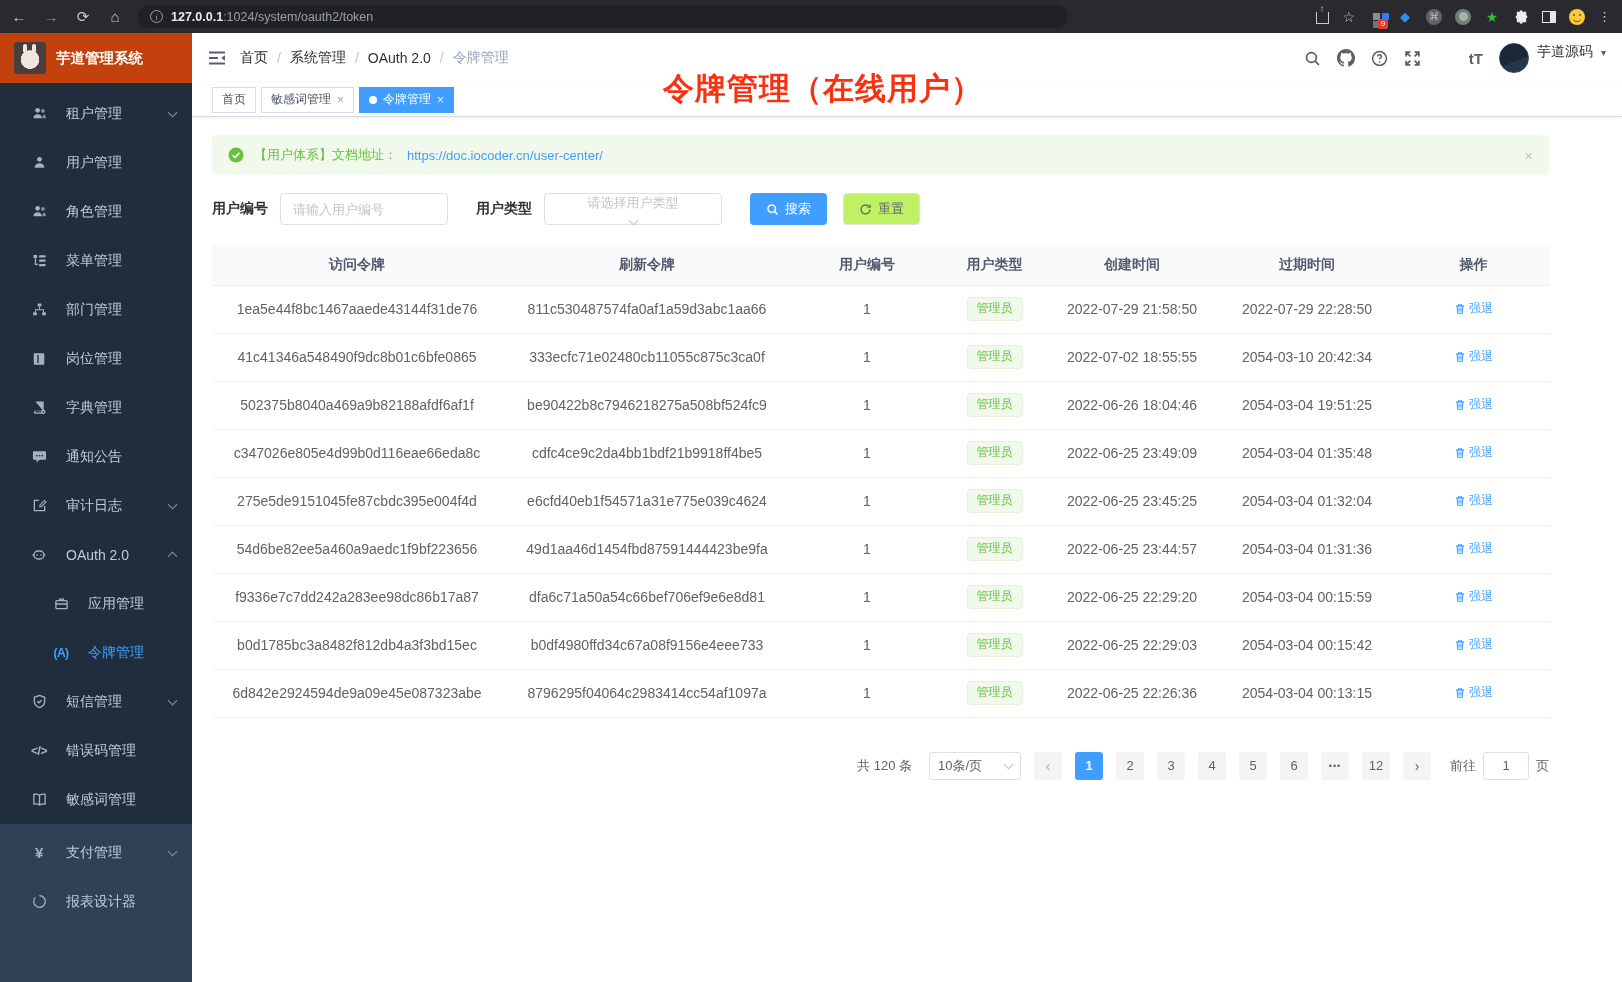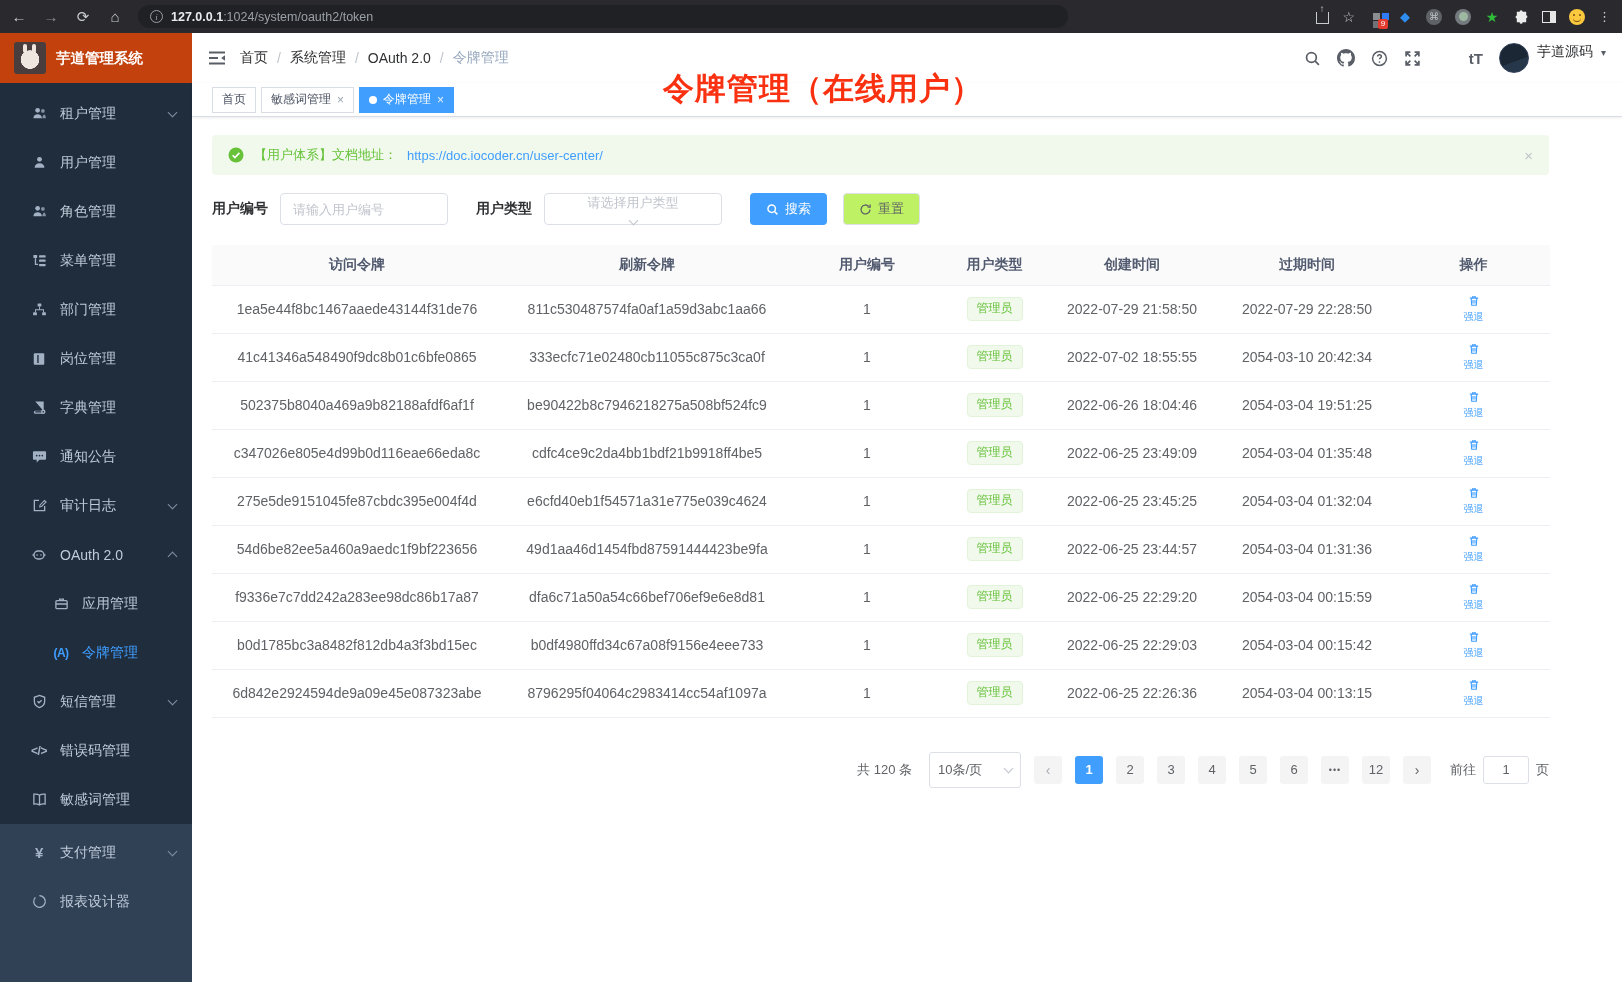--- a/index.html
+++ b/index.html
@@ -36,21 +36,21 @@
   
   .app { flex:1; display:flex; min-height:0; }
 
   
   .sidebar { width:192px; flex:none; background:#1f2d3d; display:flex; flex-direction:column; color:#bfcbd9; }
   .logo-row { height:50px; flex:none; background:#c2410c; display:flex; align-items:center; padding:0 14px; gap:10px; }
   .logo-avatar { width:32px; height:32px; border-radius:3px; background:radial-gradient(circle at 50% 55%, #efe6e0 0 38%, #4a3d3d 40%); position:relative; flex:none; }
   .logo-avatar::before { content:""; position:absolute; left:9px; top:2px; width:4px; height:9px; background:#efe6e0; border-radius:3px; box-shadow:9px 0 0 #efe6e0; }
   .logo-title { color:#fff; font-weight:700; font-size:14.5px; white-space:nowrap; }
   .menu { flex:none; padding-top:6px; }
-  .menu-item { height:49px; display:flex; align-items:center; padding:0 16px 0 30px; gap:12px; font-size:14px; cursor:pointer; }
+  .menu-item { height:49px; display:flex; align-items:center; padding:0 16px 0 30px; gap:18px; font-size:14px; cursor:pointer; }
   .menu-item .mi-icon { width:18px; text-align:center; color:#a3b1c4; font-size:13px; flex:none; display:flex; justify-content:center; }
   .menu-item .mi-label { flex:1; white-space:nowrap; }
   .menu-item.sub { padding-left:52px; }
   .menu-item.active { color:#409eff; }
   .menu-item.active .mi-icon { color:#409eff; }
   .chev { width:7px; height:7px; border-right:1.5px solid #8291a5; border-bottom:1.5px solid #8291a5; transform:rotate(45deg); margin-top:-3px; flex:none; }
   .chev.up { transform:rotate(-135deg); margin-top:3px; }
   .sidebar-bottom { flex:1; background:#304156; padding-top:4px; }
   .mi-text-icon { font-size:12px; color:#a3b1c4; font-weight:700; letter-spacing:-0.5px; }
   svg.mic { stroke:#a3b1c4; fill:none; stroke-width:1.4; }
@@ -97,25 +97,25 @@
   .sel-chev { width:7px; height:7px; border-right:1.3px solid #c0c4cc; border-bottom:1.3px solid #c0c4cc; transform:rotate(45deg); margin-top:-3px; }
   .f-label2 { margin-left:18px; }
   .btn { height:32px; border-radius:4px; font-size:13px; display:inline-flex; align-items:center; gap:6px; padding:0 15px; cursor:pointer; border:1px solid transparent; font-family:inherit; }
   .btn-primary { background:#409eff; color:#fff; }
   .btn-plain { background:#bef264; border-color:#dcdfe6; color:#606266; margin-left:6px; }
 
   table.data { width:100%; border-collapse:collapse; margin-top:20px; table-layout:fixed; }
   table.data th { height:40px; background:#fafafa; font-size:14px; font-weight:700; color:#515a6e; text-align:center; border-bottom:1px solid #ebeef5; }
   table.data td { height:48px; font-size:14px; color:#606266; text-align:center; border-bottom:1px solid #ebeef5; white-space:nowrap; overflow:hidden; }
   .tag-success { display:inline-block; background:#f0f9eb; border:1px solid #e1f3d8; color:#67c23a; font-size:12px; border-radius:4px; padding:3px 9px; line-height:1.3; }
-  .action-link { color:#409eff; font-size:10px; cursor:pointer; display:inline-flex; align-items:center; gap:3px; text-decoration:none;flex-direction:column; }
+  .action-link { color:#409eff; font-size:12px; cursor:pointer; display:inline-flex; align-items:center; gap:3px; text-decoration:none; }
 
   .pagination { margin-top:34px; display:flex; align-items:center; justify-content:flex-end; gap:13px; font-size:13px; color:#606266; padding-bottom:20px; }
   .pg-total { margin-right:4px; }
-  .pg-size { width:92px; height:36px; border:1px solid #dcdfe6; border-radius:3px; display:flex; align-items:center; justify-content:space-between; padding:0 8px; color:#606266; cursor:pointer; }
+  .pg-size { width:92px; height:28px; border:1px solid #dcdfe6; border-radius:3px; display:flex; align-items:center; justify-content:space-between; padding:0 8px; color:#606266; cursor:pointer; }
   .pg-btn { min-width:28px; height:28px; background:#f4f4f5; border-radius:3px; display:flex; align-items:center; justify-content:center; font-size:13px; color:#606266; cursor:pointer; padding:0 4px; }
   .pg-btn.active { background:#409eff; color:#fff; font-weight:700; cursor:default; }
   .pg-arrow { color:#a8abb2; font-size:14px; }
   .pg-goto { display:flex; align-items:center; gap:7px; margin-left:6px; }
   .pg-input { width:46px; height:28px; border:1px solid #dcdfe6; border-radius:3px; text-align:center; font-size:13px; color:#606266; outline:none; font-family:inherit; }
 </style>
 </head>
 <body>
 
 <div class="screen">

